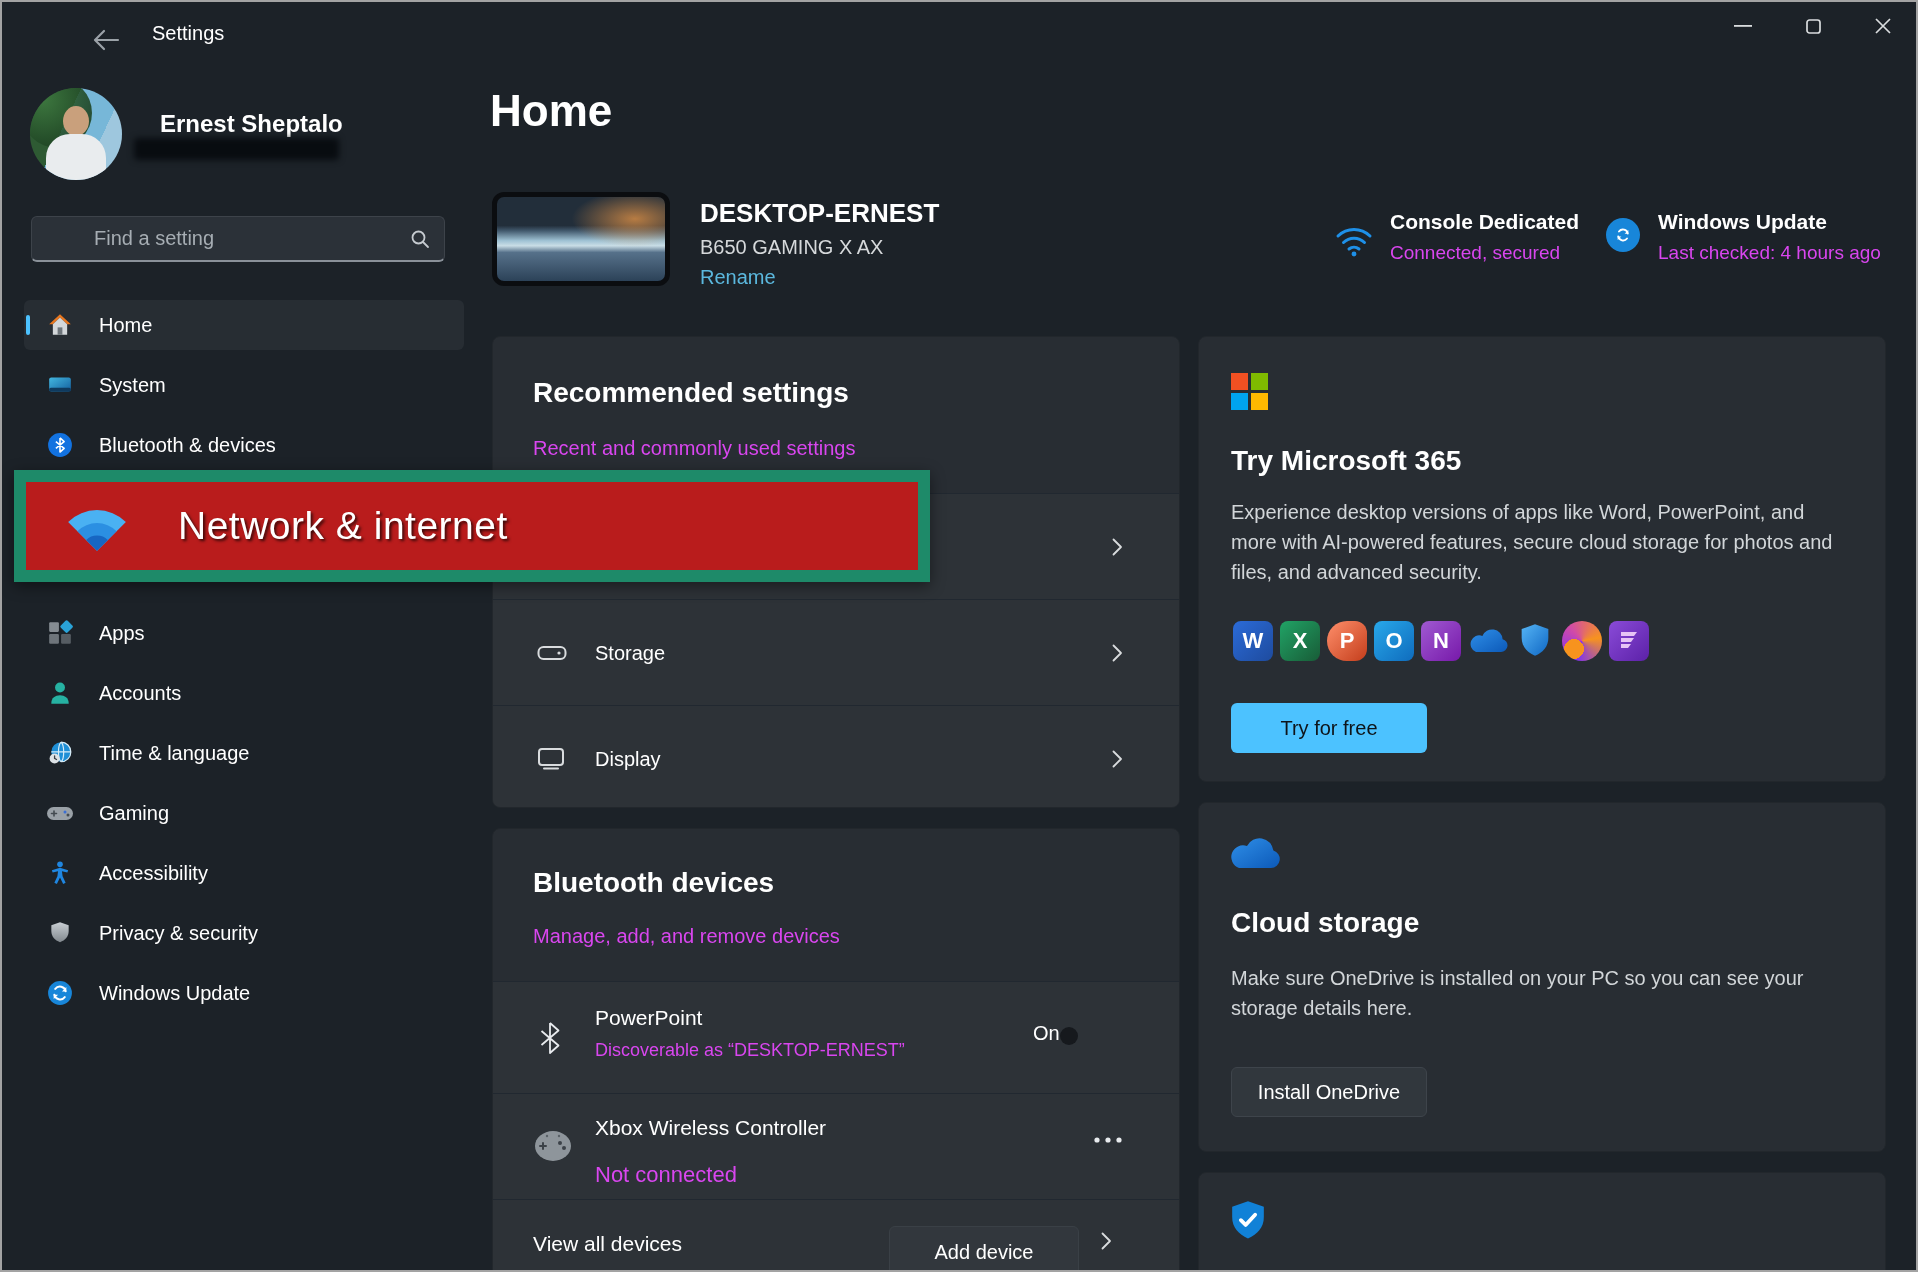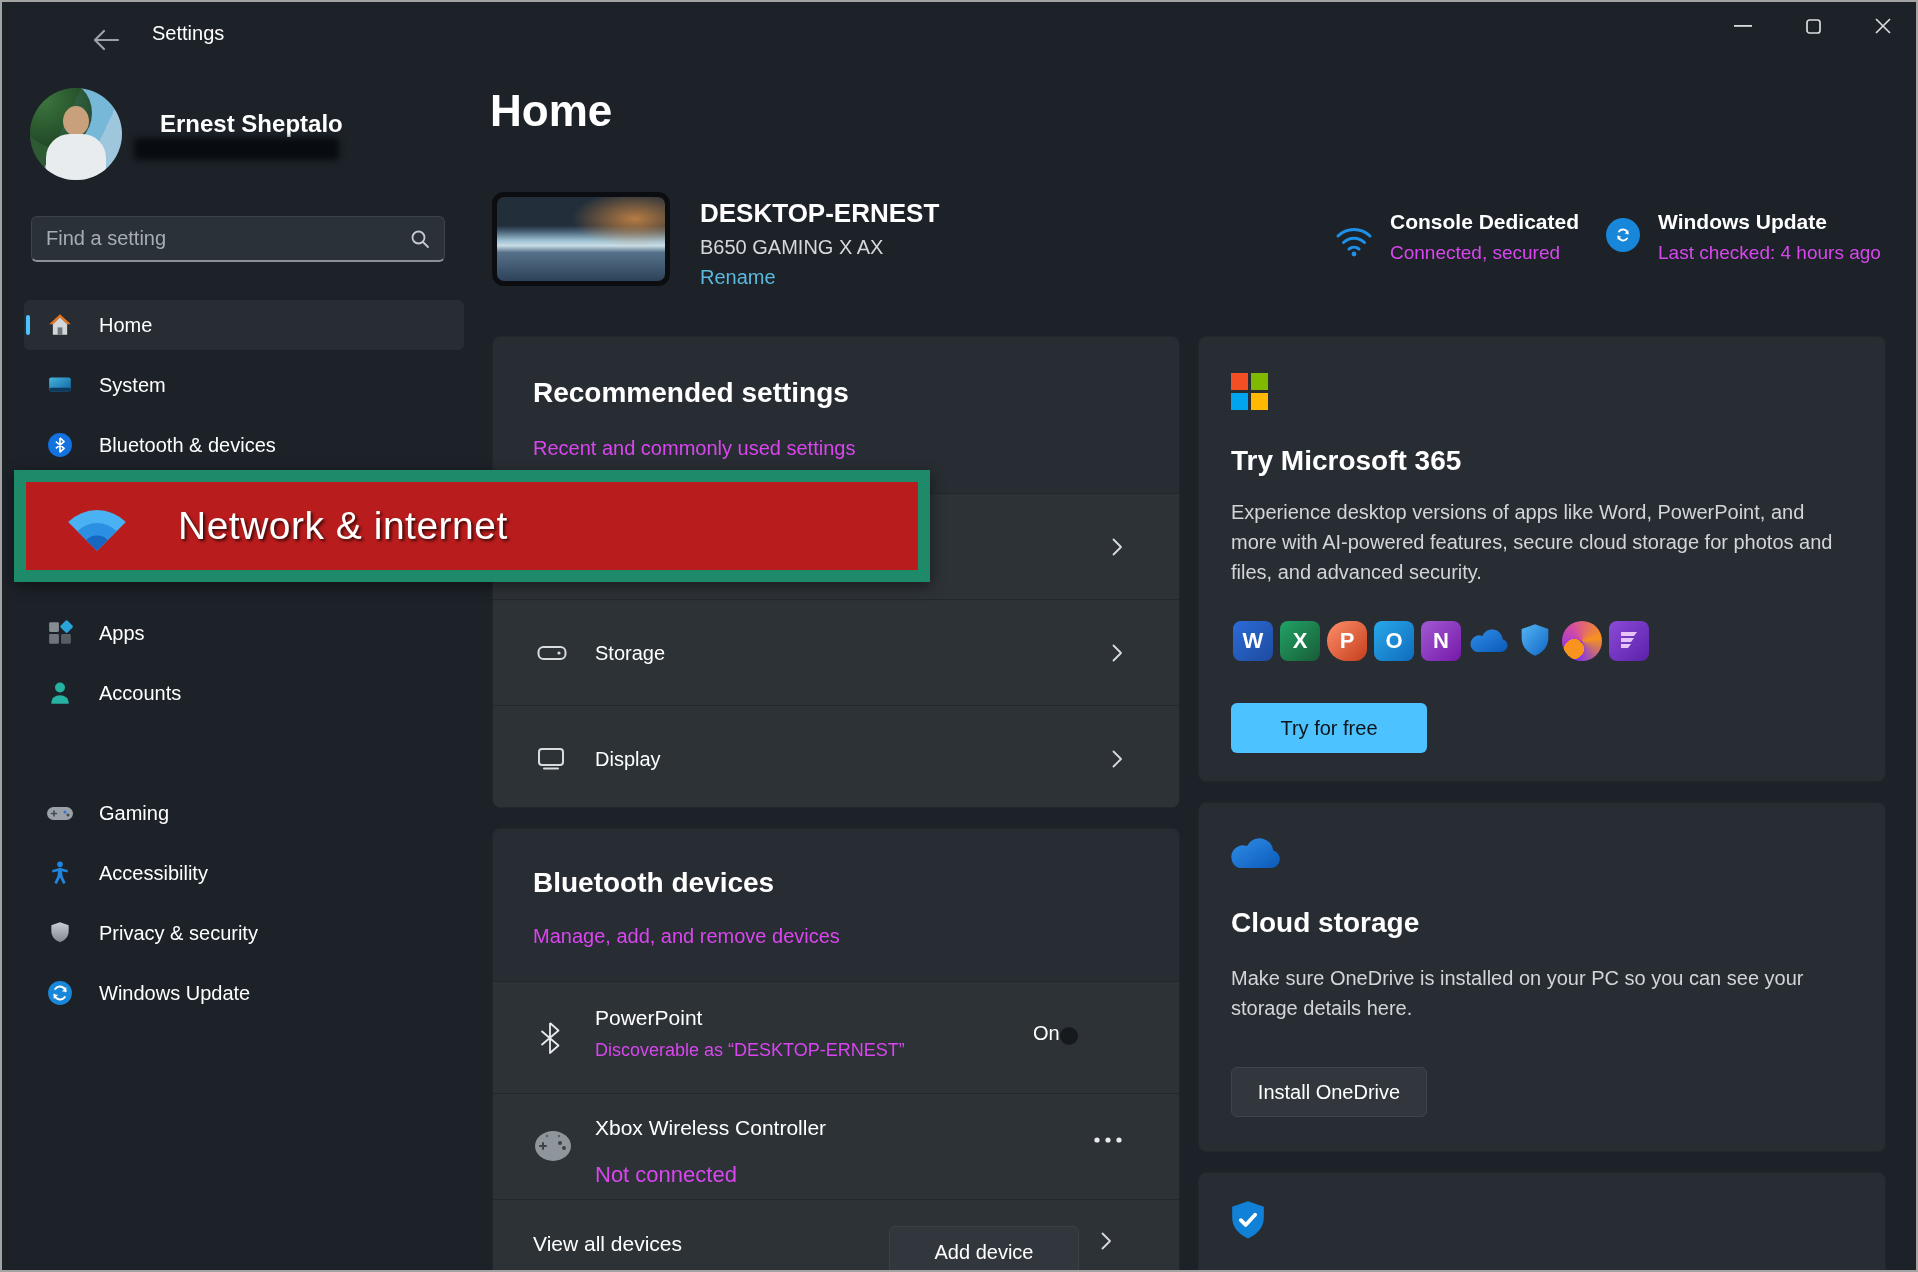--- a/index.html
+++ b/index.html
@@ -19,21 +19,21 @@
     background:linear-gradient(115deg,#2e5a33 0 38%,#77b7d8 38% 70%,#9ec7de 70%);}
   .avatar .head{position:absolute;left:33px;top:18px;width:26px;height:30px;border-radius:50%;background:#c9a07c;}
   .avatar .shirt{position:absolute;left:16px;top:46px;width:60px;height:46px;border-radius:24px 24px 0 0;background:#e9ecee;}
   .avatar .foliage{position:absolute;left:-8px;top:-10px;width:70px;height:70px;border-radius:50%;
     background:radial-gradient(circle at 30% 30%,#3e7a40,#1f4524 70%);opacity:.9;}
   .user-name{left:158px;top:108px;font-size:24px;font-weight:700;}
   .redacted{left:132px;top:136px;width:205px;height:22px;background:rgba(5,8,12,.85);border-radius:4px;filter:blur(3px);}
   .searchbox{left:29px;top:214px;width:414px;height:46px;background:#2b3138;border:1px solid #3d434a;
     border-bottom:2px solid #8a9199;border-radius:6px;box-sizing:border-box;display:flex;align-items:center;}
   .searchbox input{flex:1;background:transparent;border:none;outline:none;color:#ec4899;
-    font-size:20px;padding:0 10px 0 14px;font-family:inherit;}
+    font-size:20px;padding:0 10px 0 14px;font-family:inherit;margin-left:48px;}
   .searchbox input::placeholder{color:#a6adb3;}
   .search-glyph{margin-right:14px;}
 
   .nav-item{left:22px;width:440px;height:50px;border-radius:6px;display:flex;align-items:center;}
   .nav-item.selected{background:#272d33;}
   .nav-pill{position:absolute;left:2px;top:15px;width:4px;height:20px;border-radius:2px;background:#4cc2ff;}
   .nav-icon{width:28px;height:28px;margin-left:22px;display:flex;align-items:center;justify-content:center;}
   .nav-label{margin-left:25px;font-size:20px;}
 
   
@@ -182,20 +182,31 @@
   <div class="abs nav-item" style="top:666px;">
     <span class="nav-icon">
       <svg width="26" height="26" viewBox="0 0 24 24">
           <circle cx="12" cy="7" r="4.6" fill="#26b2a2"></circle>
           <path d="M4 21c0-4.4 3.6-7 8-7s8 2.6 8 7v1H4Z" fill="#26b2a2"></path>
         </svg>
     </span>
     <span class="nav-label">Accounts</span>
   </div>
 
+  <div class="abs nav-item" style="top:726px;">
+    <span class="nav-icon">
+      <svg width="26" height="26" viewBox="0 0 24 24">
+          <circle cx="13" cy="11" r="9" fill="#1f8fd6"></circle>
+          <path d="M13 2a9 9 0 0 1 0 18M4 11h18M13 2c-3.2 2.4-3.2 15.6 0 18M13 2c3.2 2.4 3.2 15.6 0 18" stroke="#d6ecf8" stroke-width="1.1" fill="none"></path>
+          <circle cx="7" cy="17" r="4.6" fill="#dde2e6"></circle>
+          <path d="M7 14.6V17l1.8 1" stroke="#3a4046" stroke-width="1.2" fill="none" stroke-linecap="round"></path>
+        </svg>
+    </span>
+    <span class="nav-label">Time &amp; language</span>
+  </div>
 
   <div class="abs nav-item" style="top:786px;">
     <span class="nav-icon">
       <svg width="28" height="26" viewBox="0 0 28 24">
           <rect x="1" y="6" width="26" height="13" rx="6.5" fill="#9aa1a7"></rect>
           <path d="M8 10v5M5.5 12.5h5" stroke="#444b51" stroke-width="1.6" stroke-linecap="round"></path>
           <circle cx="19" cy="11" r="1.5" fill="#3b6fd4"></circle>
           <circle cx="22" cy="14" r="1.5" fill="#444b51"></circle>
         </svg>
     </span>

